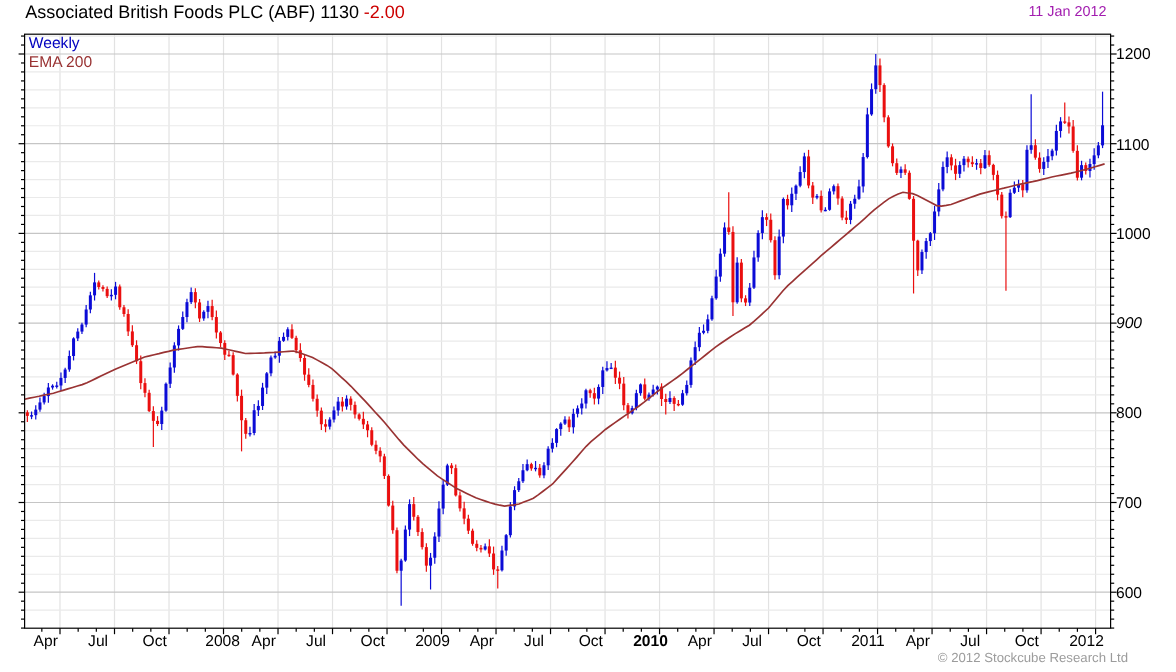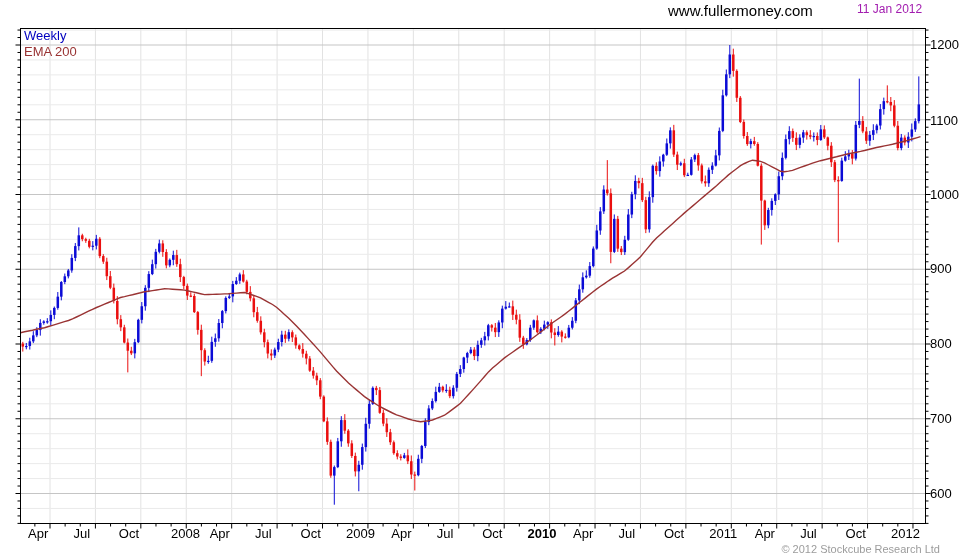--- a/index.html
+++ b/index.html
@@ -782,32 +782,32 @@
       <line x1="925.5" y1="52.475" x2="928.5" y2="52.475" stroke="#000000" stroke-width="1"></line>
       <line x1="17.5" y1="52.475" x2="20.5" y2="52.475" stroke="#000000" stroke-width="1"></line>
       <line x1="925.5" y1="45" x2="930.5" y2="45" stroke="#000000" stroke-width="1"></line>
       <line x1="15.5" y1="45" x2="20.5" y2="45" stroke="#000000" stroke-width="1"></line>
       <line x1="925.5" y1="37.525" x2="928.5" y2="37.525" stroke="#000000" stroke-width="1"></line>
       <line x1="17.5" y1="37.525" x2="20.5" y2="37.525" stroke="#000000" stroke-width="1"></line>
       <line x1="925.5" y1="30.049999999999997" x2="928.5" y2="30.049999999999997" stroke="#000000" stroke-width="1"></line>
       <line x1="17.5" y1="30.049999999999997" x2="20.5" y2="30.049999999999997" stroke="#000000" stroke-width="1"></line>
     </svg>
 
+  <div class="txt title"><span>Associated British Foods PLC (ABF) 1130</span><span class="chg">-2.00</span></div>
 
-  <div class="txt url">www.fullermoney.com</div>
   <div class="txt date">11 Jan 2012</div>
 
   <div class="txt legend-weekly">Weekly</div>
   <div class="txt legend-ema">EMA 200</div>
 
   <div id="ylabels">
       <span class="ylab" style="top: 37px;">1200</span>
       <span class="ylab" style="top: 113px;">1100</span>
       <span class="ylab" style="top: 186.5px;">1000</span>
-      <span class="ylab" style="top: 261.25px;">900</span>
+      <span class="ylab" style="top: 261.25px; font-style: italic;">900</span>
       <span class="ylab" style="top: 336px;">800</span>
       <span class="ylab" style="top: 410.75px;">700</span>
       <span class="ylab" style="top: 485.5px;">600</span>
     </div>
   <div id="xlabels">
       <span class="xlab" style="left: 50px;">Apr</span>
       <span class="xlab" style="left: 95.42px;">Jul</span>
       <span class="xlab" style="left: 140.84px;">Oct</span>
       <span class="xlab" style="left: 193px;">2008</span>
       <span class="xlab" style="left: 231.68px;">Apr</span>

